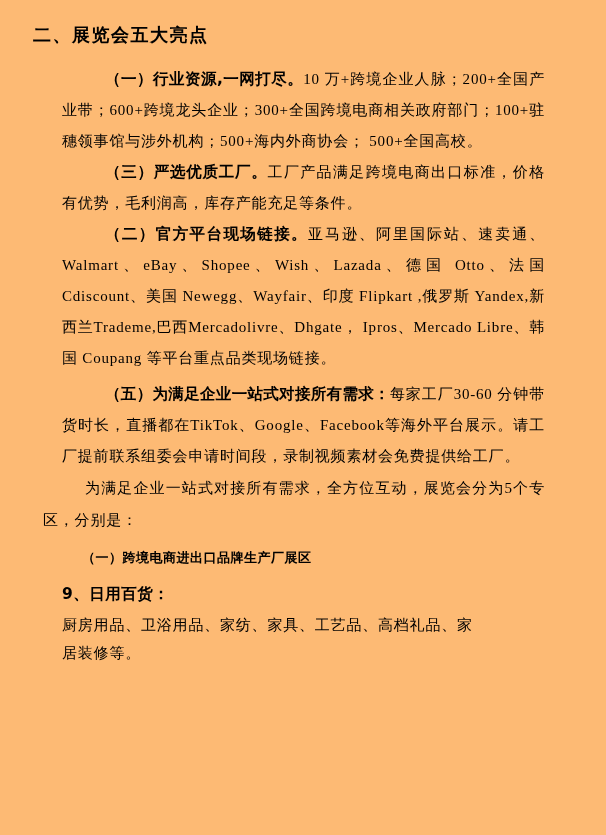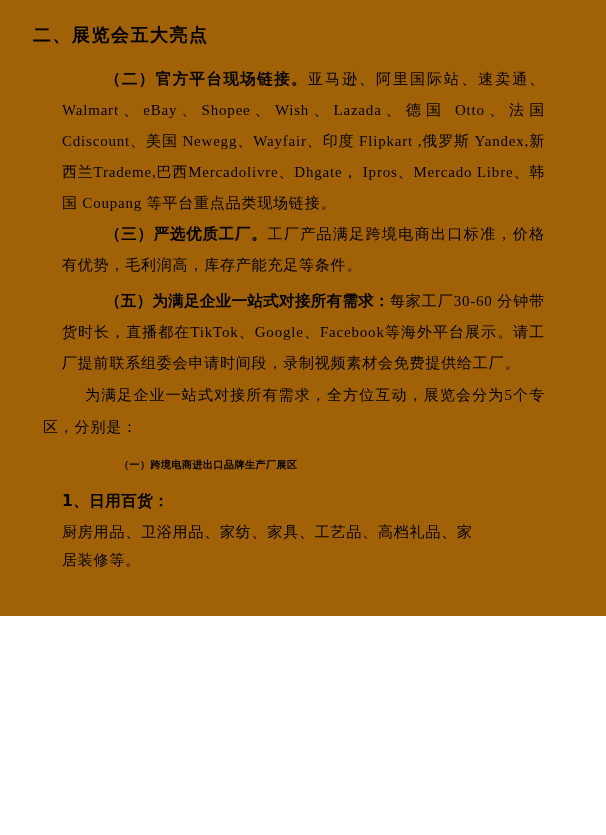--- a/index.html
+++ b/index.html
@@ -3,24 +3,24 @@
 <meta charset="utf-8">
 <style>
   html, body {
     margin: 0;
     padding: 0;
     background: #ffffff;
   }
   .page {
     position: relative;
     width: 606px;
-    height: 616px;
+    height: 835px;
     box-sizing: border-box;
     padding-top: 24px;
-    background: #a16207;
+    background: #fdba74;
     color: #000000;
     font-family: "Liberation Serif", "DejaVu Serif", serif;
     font-size: 15px;
     overflow: hidden;
   }
   .h2 {
     font-family: "DejaVu Sans", "Liberation Sans", sans-serif;
     font-weight: 700;
     font-size: 18px;
     letter-spacing: 1.5px;
@@ -43,25 +43,25 @@
     letter-spacing: 0.2px;
   }
   .intro {
     margin: 0 61px 8px 43px;
     text-indent: 42px;
     text-align: justify;
     line-height: 32px;
     letter-spacing: 0.8px;
   }
   .zone-sub {
-    margin: 4px 61px 8px 119px;
+    margin: 4px 61px 8px 82px;
     line-height: 28px;
     font-family: "DejaVu Sans", "Liberation Sans", sans-serif;
     font-weight: 700;
-    font-size: 10px;
+    font-size: 13px;
     letter-spacing: 0.5px;
   }
   .cat-title {
     margin: 3px 61px 3px 62px;
     line-height: 28px;
     font-family: "DejaVu Sans", "Liberation Sans", sans-serif;
     font-weight: 700;
     font-size: 15.5px;
     letter-spacing: 0.5px;
   }
@@ -72,30 +72,31 @@
     letter-spacing: 0.8px;
   }
 </style>
 </head>
 <body>
 
 <div class="page">
 
   <div class="h2 first">二、展览会五大亮点</div>
 
+  <p class="para"><span class="lead">（一）行业资源,一网打尽。</span><span>10 万+跨境企业人脉；200+全国产业带；600+跨境龙头企业；300+全国跨境电商相关政府部门；100+驻穗领事馆与涉外机构；500+海内外商协会； 500+全国高校。</span></p>
+
+  <p class="para"><span class="lead">（三）严选优质工厂。</span><span>工厂产品满足跨境电商出口标准，价格有优势，毛利润高，库存产能充足等条件。</span></p>
 
   <p class="para"><span class="lead">（二）官方平台现场链接。</span><span>亚马逊、阿里国际站、速卖通、Walmart、eBay、Shopee、Wish、Lazada、德国 Otto、法国Cdiscount、美国 Newegg、Wayfair、印度 Flipkart ,俄罗斯 Yandex,新西兰Trademe,巴西Mercadolivre、Dhgate， Ipros、Mercado Libre、韩国 Coupang 等平台重点品类现场链接。</span></p>
-
-  <p class="para"><span class="lead">（三）严选优质工厂。</span><span>工厂产品满足跨境电商出口标准，价格有优势，毛利润高，库存产能充足等条件。</span></p>
 
 
   <p class="para p5"><span class="lead">（五）为满足企业一站式对接所有需求：</span><span>每家工厂30-60 分钟带货时长，直播都在TikTok、Google、Facebook等海外平台展示。请工厂提前联系组委会申请时间段，录制视频素材会免费提供给工厂。</span></p>
 
 
   <p class="intro">为满足企业一站式对接所有需求，全方位互动，展览会分为5个专区，分别是：</p>
 
   <p class="zone-sub">（一）跨境电商进出口品牌生产厂展区</p>
 
-  <p class="cat-title">1、日用百货：</p>
+  <p class="cat-title">9、日用百货：</p>
 
   <p class="cat-body">厨房用品、卫浴用品、家纺、家具、工艺品、高档礼品、家居装修等。</p>
 
 </div>
 
 </body></html>

